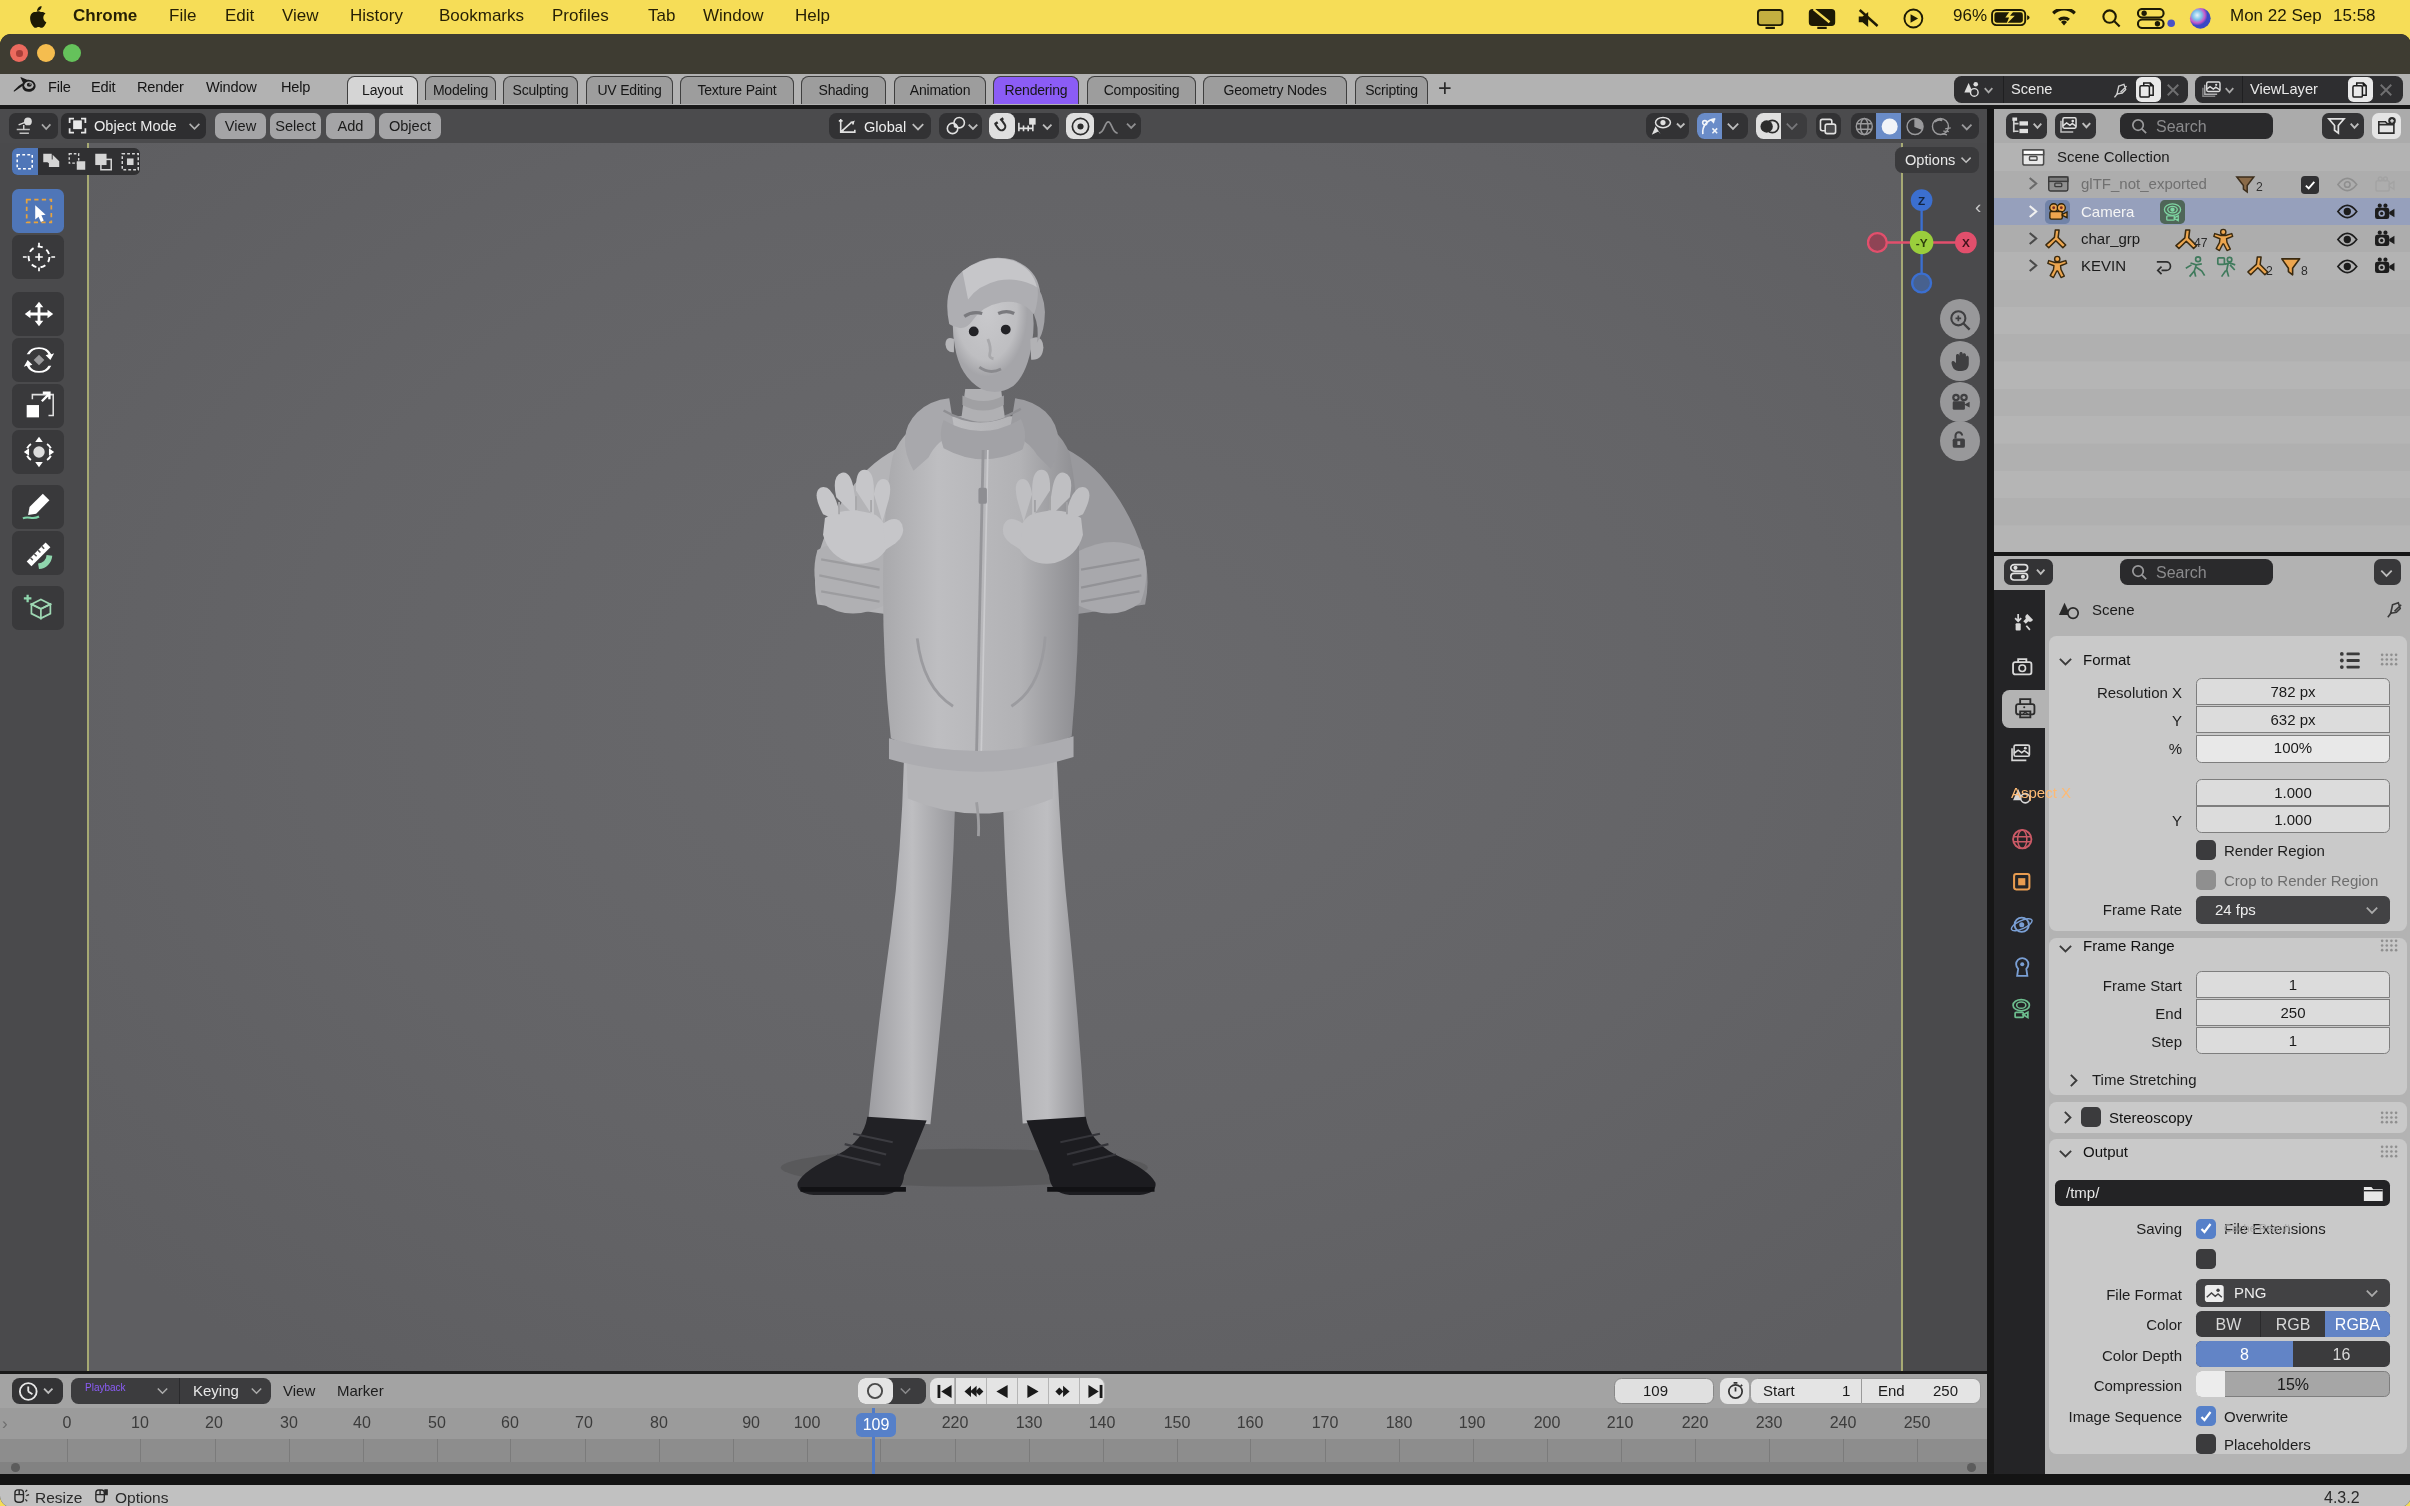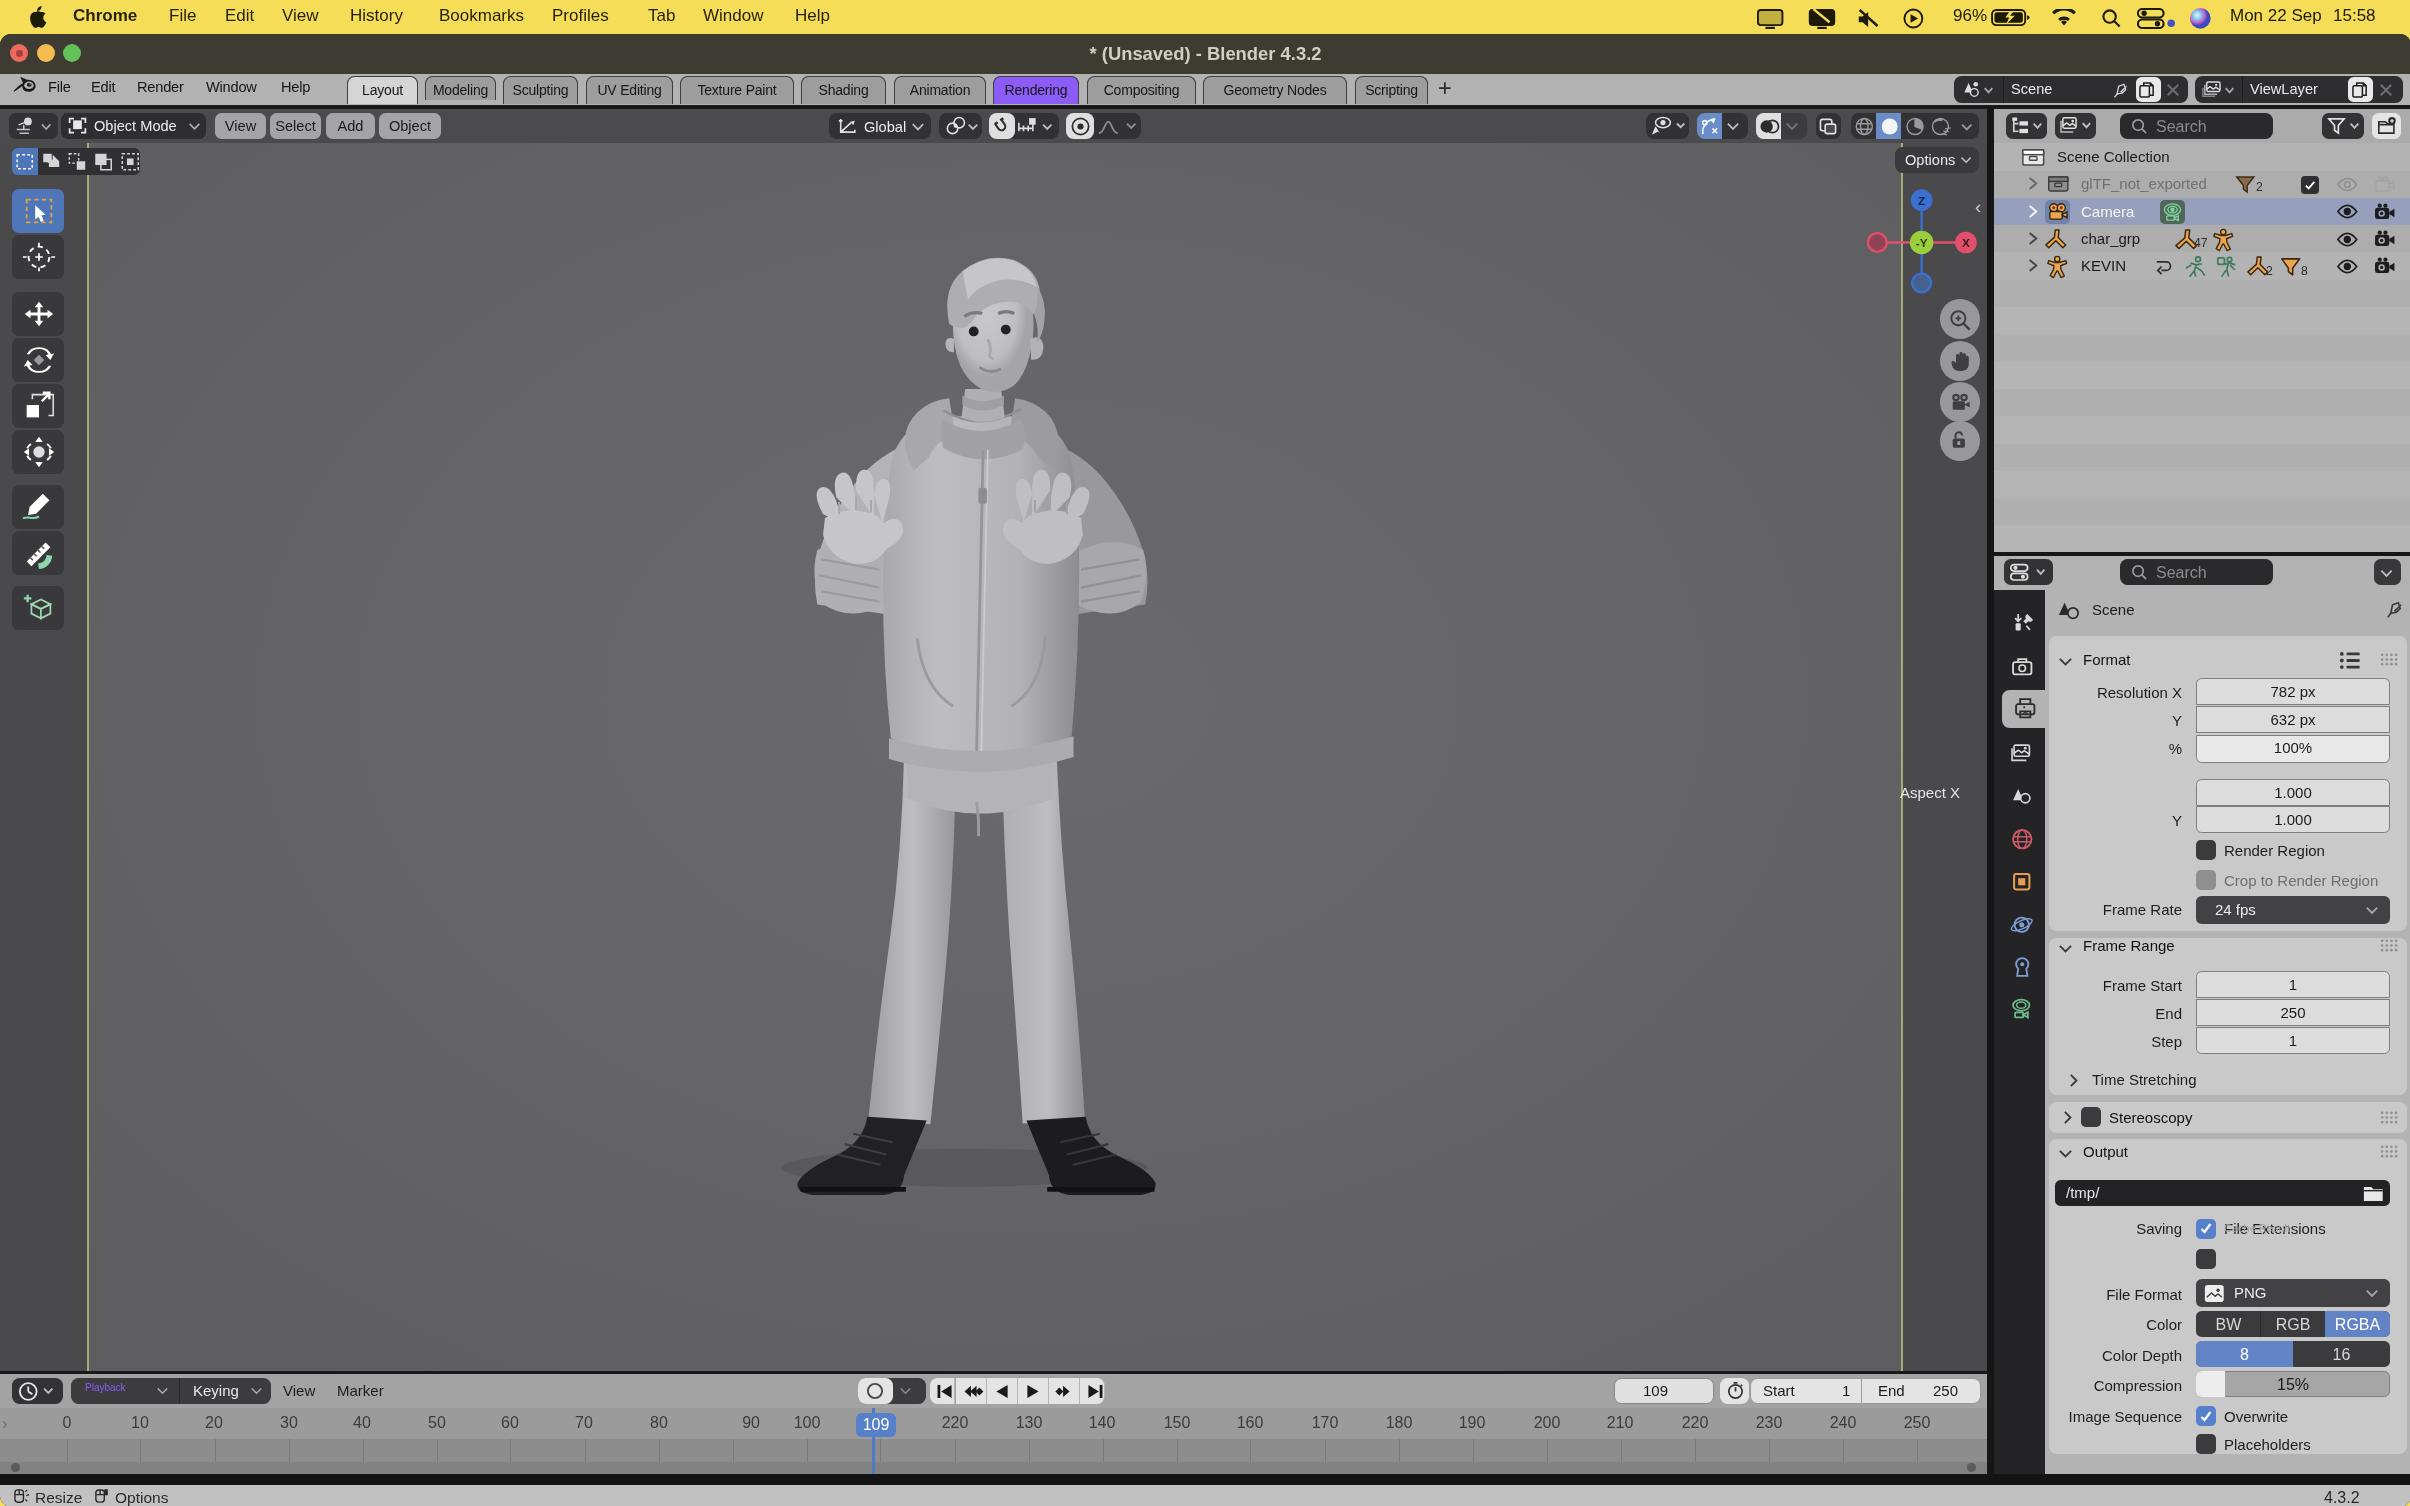--- a/index.html
+++ b/index.html
@@ -71,21 +71,20 @@
 <circle cx="12" cy="12" r="11" fill="url(#siri)"></circle>
   </svg>
 <div class="tx" style="left:2230px;top:5.6px;font-size:17px;font-weight:500;color:#1d1a05">Mon 22 Sep</div>
 <div class="tx" style="left:2333px;top:5.6px;font-size:17px;font-weight:500;color:#1d1a05">15:58</div>
 <div class="a" id="win" style="left:0;top:34px;width:2411px;height:1473px;background:#191919;border-radius:11.3px 11.3px 11.3px 11.3px;overflow:hidden">
 <div class="a" style="left:0;top:0;width:2411px;height:40px;background:#3e3c32"></div>
 <div class="a" style="left:10.4px;top:10.4px;width:18px;height:18px;border-radius:50%;background:#ec6a5e"></div>
 <div class="a" style="left:16px;top:16px;width:6.6px;height:6.6px;border-radius:50%;background:#a93f39"></div>
 <div class="a" style="left:37px;top:10.4px;width:18px;height:18px;border-radius:50%;background:#f5bd4f"></div>
 <div class="a" style="left:63px;top:10.4px;width:18px;height:18px;border-radius:50%;background:#65c25b"></div>
-<div class="tx" style="left:0;top:8.5px;width:2411px;text-align:center;font-size:18.4px;font-weight:bold;color:#d2cfc2">* (Unsaved) - Blender 4.3.2</div>
 <div class="a" style="left:0;top:40px;width:2411px;height:31px;background:#b2b2b2"></div>
 <svg class="a" style="left:13px;top:43px" width="22.6" height="20" viewBox="0 0 24 21">
 <path fill="#1b1b1b" d="M8.2.9C7.6.4 7.9-.1 8.7.2l5.6 2.4c.5.2.9.2 1.5.2 4.2-.4 8.2 2.7 8.2 6.6 0 3.5-3.3 6.2-7.4 6.2-2.8 0-5.5-1.3-6.4-3.8-.2-.7-.3-1.5-.2-2.3l-8 5.5c-.9.7-1.7.1-1-.8l5.2-4.9c.3-.3.7-.7 1.2-1l3.3-2.1z"></path>
 <ellipse cx="16.9" cy="8.7" rx="5" ry="4" fill="#b2b2b2"></ellipse>
 <ellipse cx="17.3" cy="8.1" rx="2.6" ry="2.2" fill="#1b1b1b"></ellipse>
 <ellipse cx="18.2" cy="7.3" rx=".9" ry=".7" fill="#b2b2b2"></ellipse>
     </svg>
 <div class="tx" style="left:48px;top:45px;font-size:14.6px;letter-spacing:-0.2px;color:#141414">File</div>
 <div class="tx" style="left:91px;top:45px;font-size:14.6px;letter-spacing:-0.2px;color:#141414">Edit</div>
 <div class="tx" style="left:137px;top:45px;font-size:14.6px;letter-spacing:-0.2px;color:#141414">Render</div>
@@ -913,21 +912,21 @@
 <div class="tx" style="left:2196px;top:677px;width:194px;text-align:center;font-size:15px;color:#1a1a1a">632 px</div>
 <div class="a" style="left:2196px;top:701px;width:194px;height:28px;box-sizing:border-box;border:0.9px solid #7e7e7e;border-radius:0 0 5.6px 5.6px;background:#e8e8e8"></div>
 <div class="tx" style="left:2196px;top:705px;width:194px;text-align:center;font-size:15px;color:#1a1a1a">100%</div>
 <div class="tx" style="left:1900px;top:650px;width:282px;text-align:right;font-size:15px;color:#1d1d1d">Resolution X</div>
 <div class="tx" style="left:1900px;top:678px;width:282px;text-align:right;font-size:15px;color:#1d1d1d">Y</div>
 <div class="tx" style="left:1900px;top:706px;width:282px;text-align:right;font-size:15px;color:#1d1d1d">%</div>
 <div class="a" style="left:2196px;top:745px;width:194px;height:27px;box-sizing:border-box;border:0.9px solid #7e7e7e;border-radius:5.6px 5.6px 0 0;background:#dcdcdc"></div>
 <div class="tx" style="left:2196px;top:750px;width:194px;text-align:center;font-size:15px;color:#1a1a1a">1.000</div>
 <div class="a" style="left:2196px;top:772px;width:194px;height:27px;box-sizing:border-box;border:0.9px solid #7e7e7e;border-radius:0 0 5.6px 5.6px;background:#dcdcdc"></div>
 <div class="tx" style="left:2196px;top:777px;width:194px;text-align:center;font-size:15px;color:#1a1a1a">1.000</div>
-<div class="tx" style="left:1900px;top:750px;width:282px;text-align:left;font-size:15px;color:#e5e5e5">Aspect X</div>
+<div class="tx" style="left:1900px;top:750px;width:282px;text-align:center;font-size:15px;color:#fdba74">Aspect X</div>
 <div class="tx" style="left:1900px;top:778px;width:282px;text-align:right;font-size:15px;color:#1d1d1d">Y</div>
 <div class="a" style="left:2196px;top:806px;width:20px;height:20px;background:#3b3b3d;border-radius:4.7px"></div>
 <div class="tx" style="left:2224px;top:808px;font-size:15px;color:#1d1d1d">Render Region</div>
 <div class="a" style="left:2196px;top:836px;width:20px;height:20px;background:#8f8f8f;border-radius:4.7px"></div>
 <div class="tx" style="left:2224px;top:838px;font-size:15px;color:#6e6e6e">Crop to Render Region</div>
 <div class="tx" style="left:1900px;top:867px;width:282px;text-align:right;font-size:15px;color:#1d1d1d">Frame Rate</div>
 <div class="a" style="left:2196px;top:862px;width:194px;height:28px;background:#424244;border-radius:5.6px"></div>
 <div class="tx" style="left:2215px;top:867px;font-size:15px;color:#ededed">24 fps</div>
 <svg class="a" style="left:2365px;top:872px" width="14" height="10.4" viewBox="0 0 16 12" fill="none" stroke="#aaa" stroke-width="2">
       <path d="M2 2l6 6 6-6"></path>

